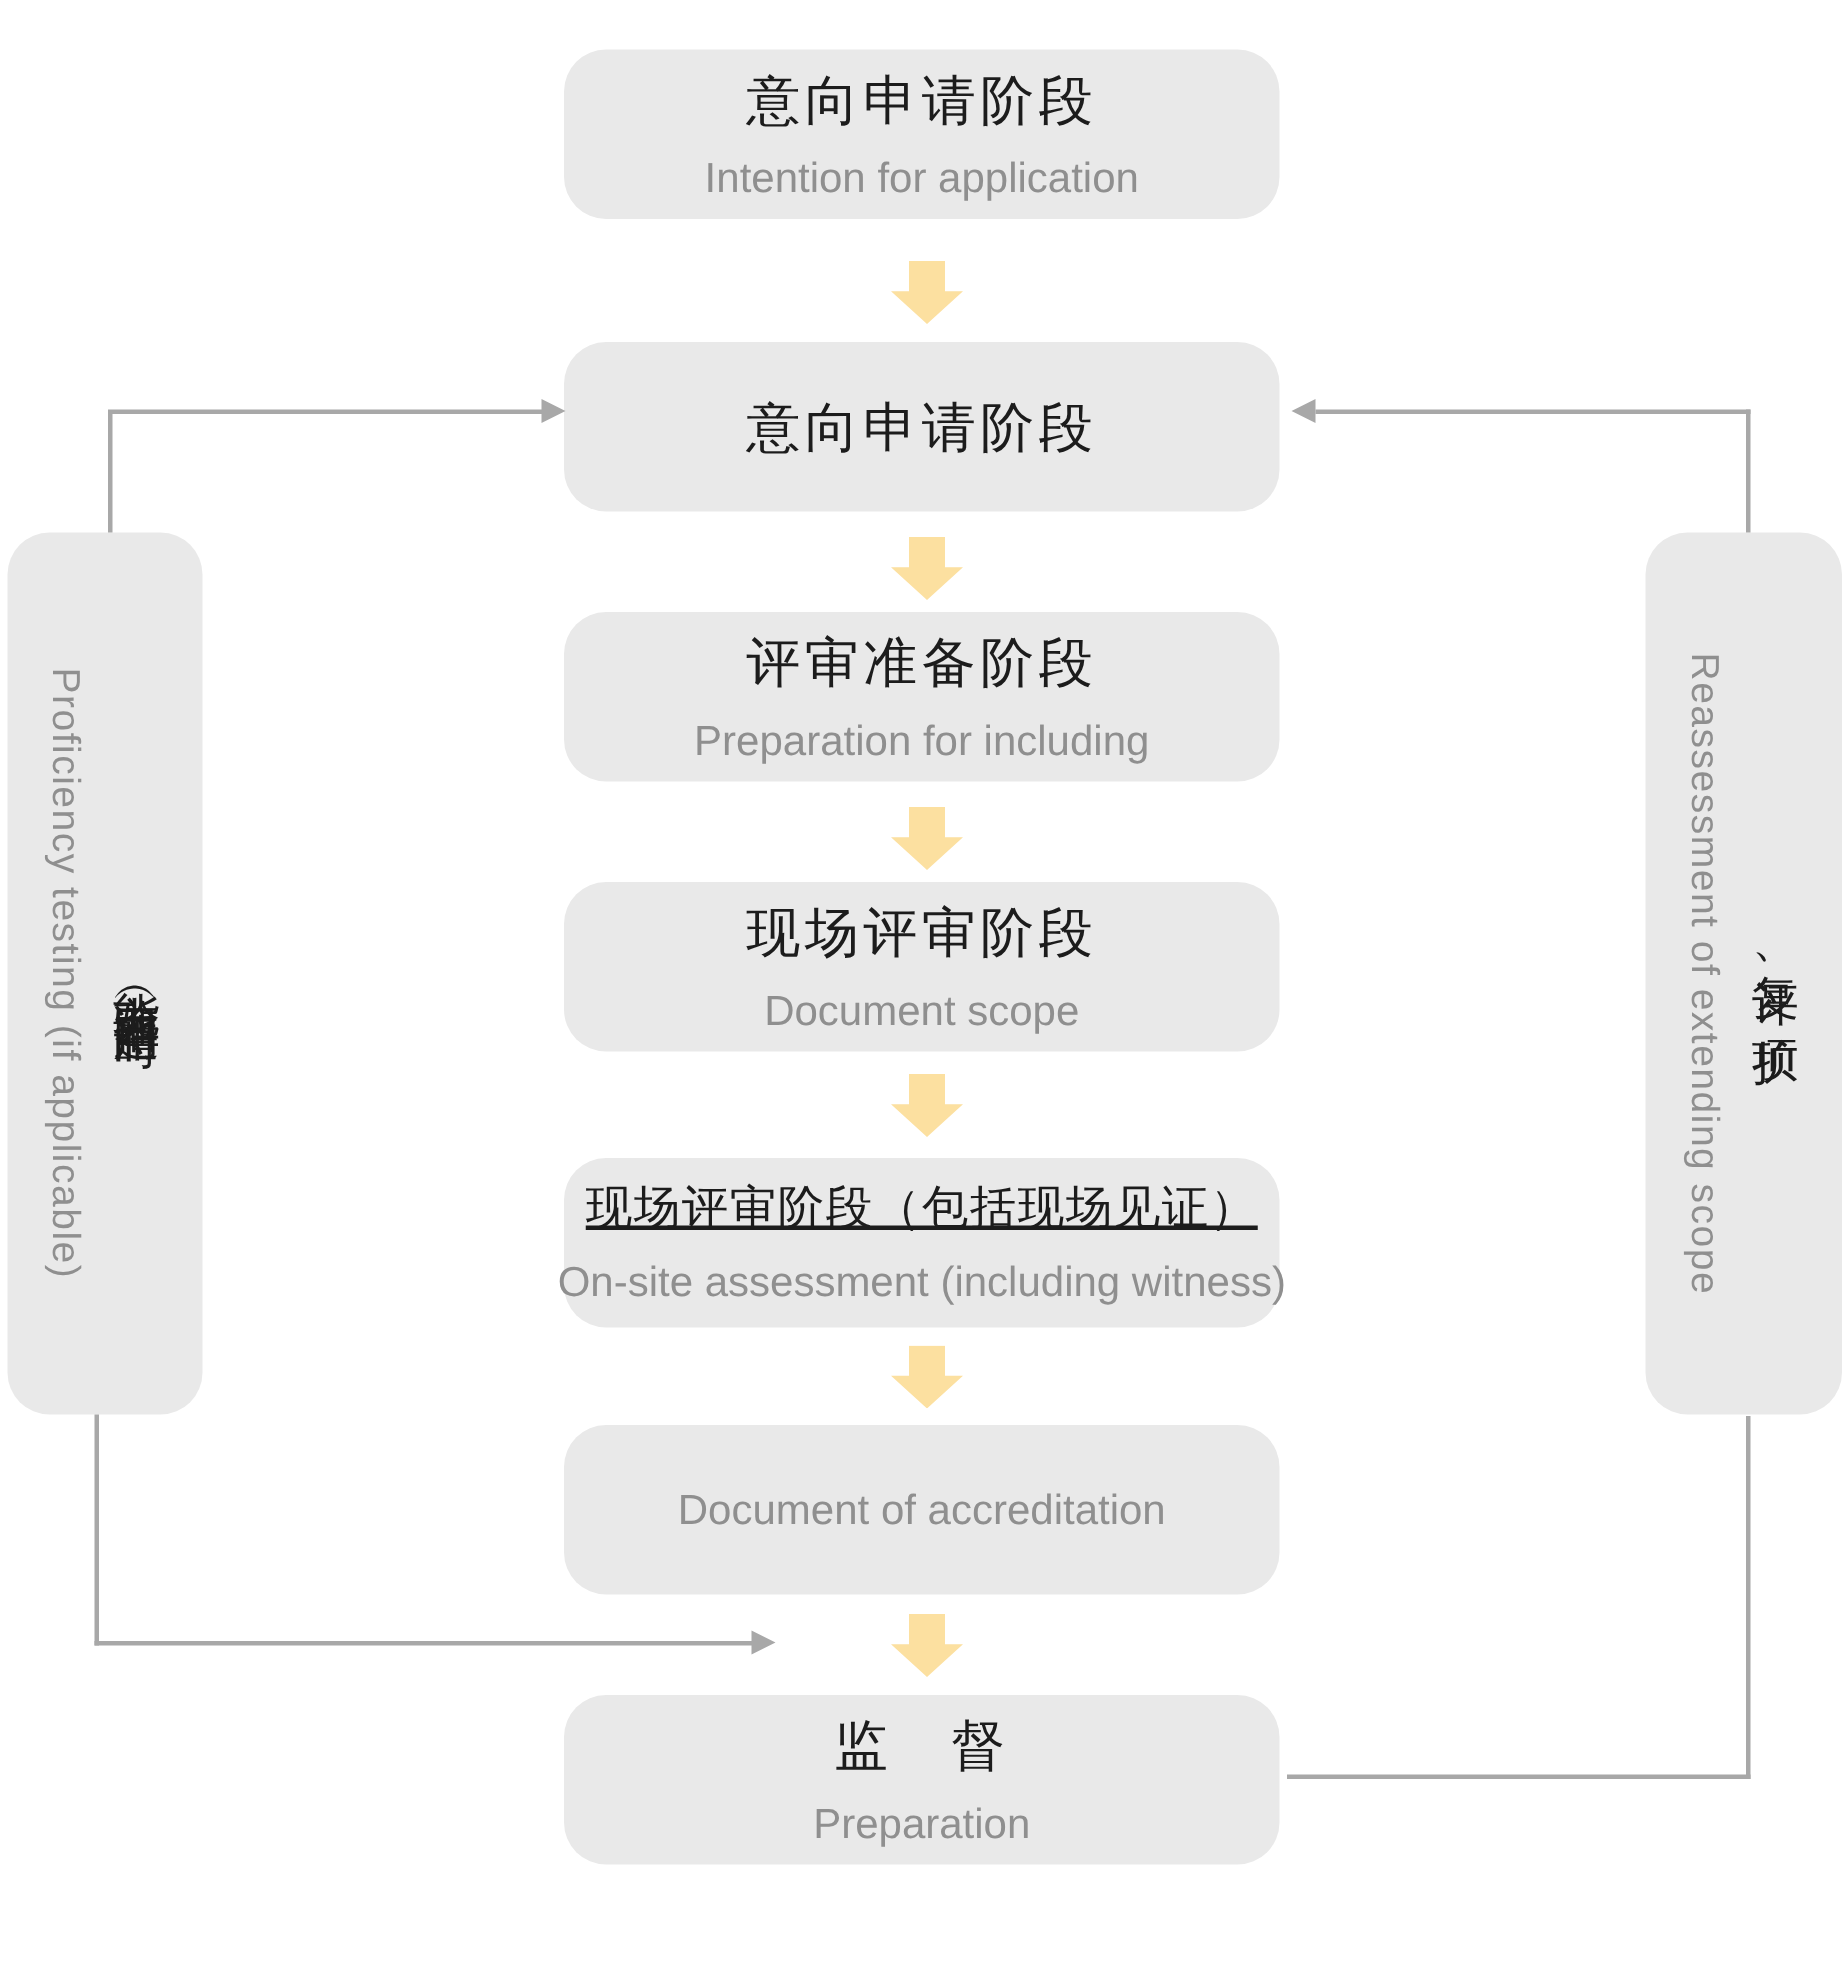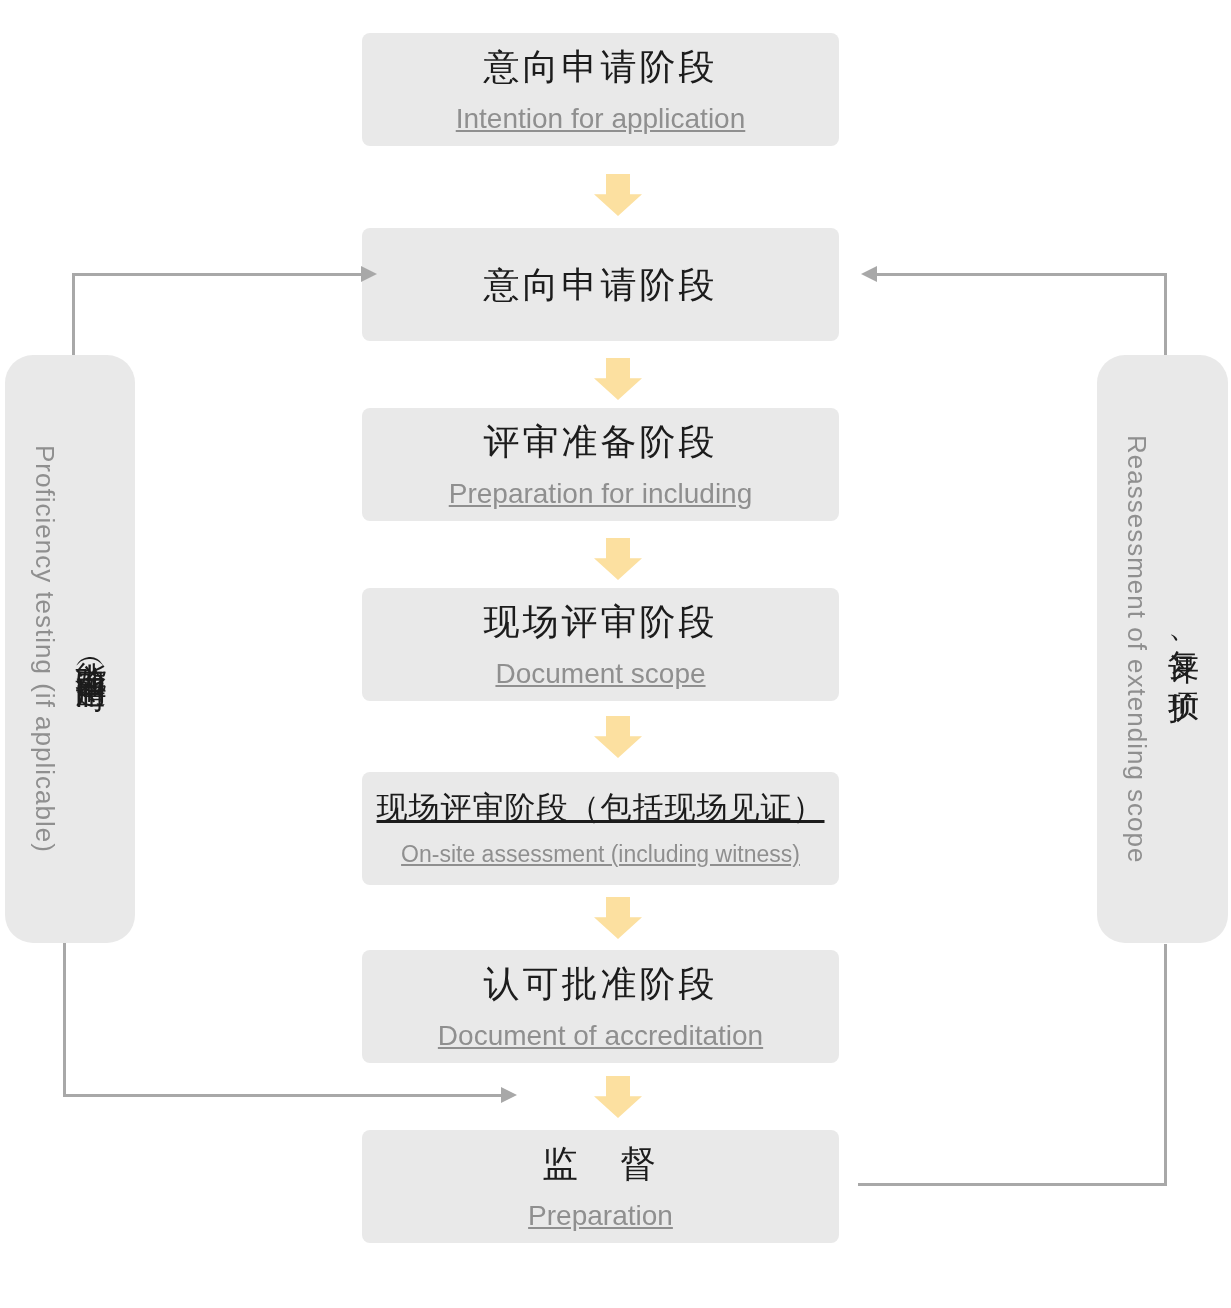--- a/index.html
+++ b/index.html
@@ -9,26 +9,26 @@
     --flow-arrow:#fce0a0;
     --connector:#a8a8a8;
     --background:#ffffff;
   }
   *{margin:0;padding:0;box-sizing:border-box;}
   html,body{background:var(--background);}
   body{font-family:"Liberation Sans","DejaVu Sans",sans-serif;}
   .stage{position:relative;width:1231px;height:1308px;background:var(--background);overflow:hidden;}
 
   
-  .box{position:absolute;left:362px;width:477px;height:113px;background:var(--node-bg);
-       border-radius:8px;display:flex;flex-direction:column;align-items:center;justify-content:center;gap:13px;}
+  .box{position:absolute;left:376px;width:477px;height:113px;background:var(--node-bg);
+       border-radius:28px;display:flex;flex-direction:column;align-items:center;justify-content:center;gap:13px;}
   .box .zh{font-size:36px;letter-spacing:3px;color:var(--zh-text);line-height:1.25;white-space:nowrap;}
-  .box .en{font-size:28px;color:var(--en-text);line-height:1.2;white-space:nowrap;text-decoration:underline;}
+  .box .en{font-size:28px;color:var(--en-text);line-height:1.2;white-space:nowrap;}
   .box.small .zh{font-size:31px;letter-spacing:1px;text-decoration:underline;}
-  .box.small .en{font-size:23px;}
+  .box.small .en{font-size:28px;}
 
   
   .flow-arrow{position:absolute;left:594px;width:48px;height:42px;background:var(--flow-arrow);
        clip-path:polygon(25% 0,75% 0,75% 48%,100% 48%,50% 100%,0 48%,25% 48%);}
 
   
   .side{position:absolute;top:355px;height:588px;background:var(--node-bg);border-radius:28px;
         display:flex;flex-direction:row;align-items:center;justify-content:center;gap:10px;}
   .side .v{writing-mode:vertical-rl;text-orientation:mixed;white-space:nowrap;}
   .side .zh{font-size:31px;letter-spacing:3px;color:var(--zh-text);}
@@ -60,21 +60,20 @@
   </div>
   <div class="box" style="top:588px">
     <div class="zh">现场评审阶段</div>
     <div class="en">Document scope</div>
   </div>
   <div class="box small" style="top:772px">
     <div class="zh">现场评审阶段（包括现场见证）</div>
     <div class="en">On-site assessment (including witness)</div>
   </div>
   <div class="box" style="top:950px">
-    <div class="zh">认可批准阶段</div>
     <div class="en">Document of accreditation</div>
   </div>
   <div class="box" style="top:1130px">
     <div class="zh">监　督</div>
     <div class="en">Preparation</div>
   </div>
 
   <div class="flow-arrow" style="top:174px"></div>
   <div class="flow-arrow" style="top:358px"></div>
   <div class="flow-arrow" style="top:538px"></div>

